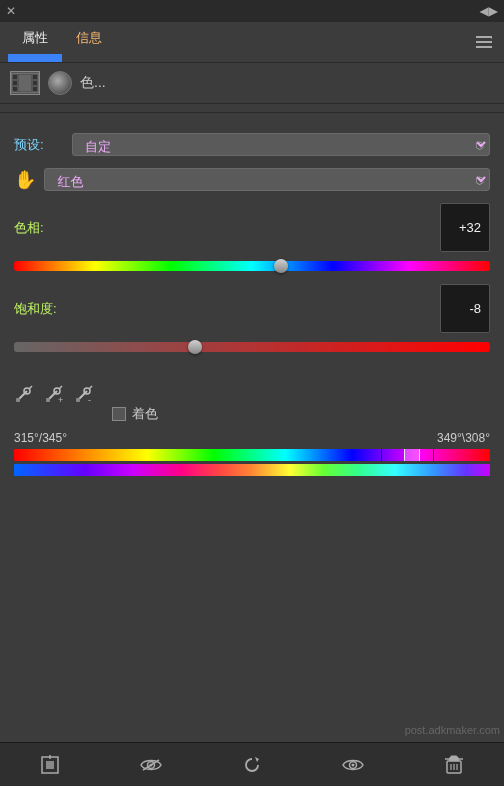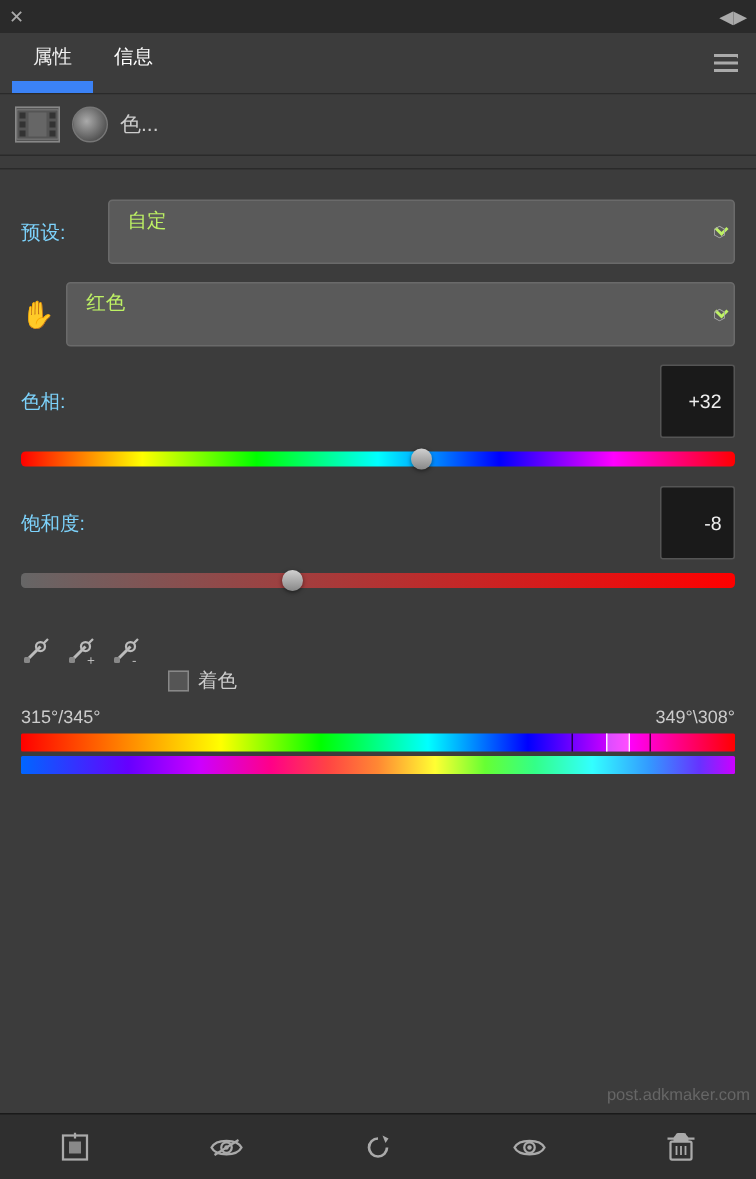--- a/index.html
+++ b/index.html
@@ -41,21 +41,21 @@
       border-bottom: 1px solid #2a2a2a;
       padding: 0 8px;
       justify-content: space-between;
     }
     .tabs {
       display: flex;
     }
     .tab {
       padding: 7px 14px;
       font-size: 13px;
-      color: #ffffff;
+      color: #fdba74;
       cursor: pointer;
       border-bottom: 2px solid transparent;
     }
     .tab.active {
       color: #eee;
       border-bottom: 8px solid #3b82f6;
     }
     .tab-menu-icon {
       color: #aaa;
       font-size: 14px;
@@ -146,21 +146,21 @@
     .slider-section {
       margin-bottom: 10px;
     }
     .slider-header {
       display: flex;
       justify-content: space-between;
       align-items: center;
       margin-bottom: 6px;
     }
     .slider-label {
-      color: #7dd3fc;
+      color: #bef264;
       font-size: 13px;
     }
     .slider-value {
       background: #1a1a1a;
       color: #eee;
       border: 1px solid #555;
       padding: 16px 8px;
       font-size: 13px;
       min-width: 50px;
       text-align: right;
@@ -273,22 +273,22 @@
     .divider {
       height: 1px;
       background: #2a2a2a;
       margin: 8px 0;
     }
 
     
     select {
       background: #5a5a5a;
       border: 1px solid #6a6a6a;
-      color: #bef264;
-      padding: 4px 24px 20px 8px;
+      color: #f0abfc;
+      padding: 4px 24px 0 8px;
       font-size: 13px;
       border-radius: 3px;
       cursor: pointer;
       width: 100%;
       outline: none;
     }
     select option {
       background: #4a4a4a;
     }
 

